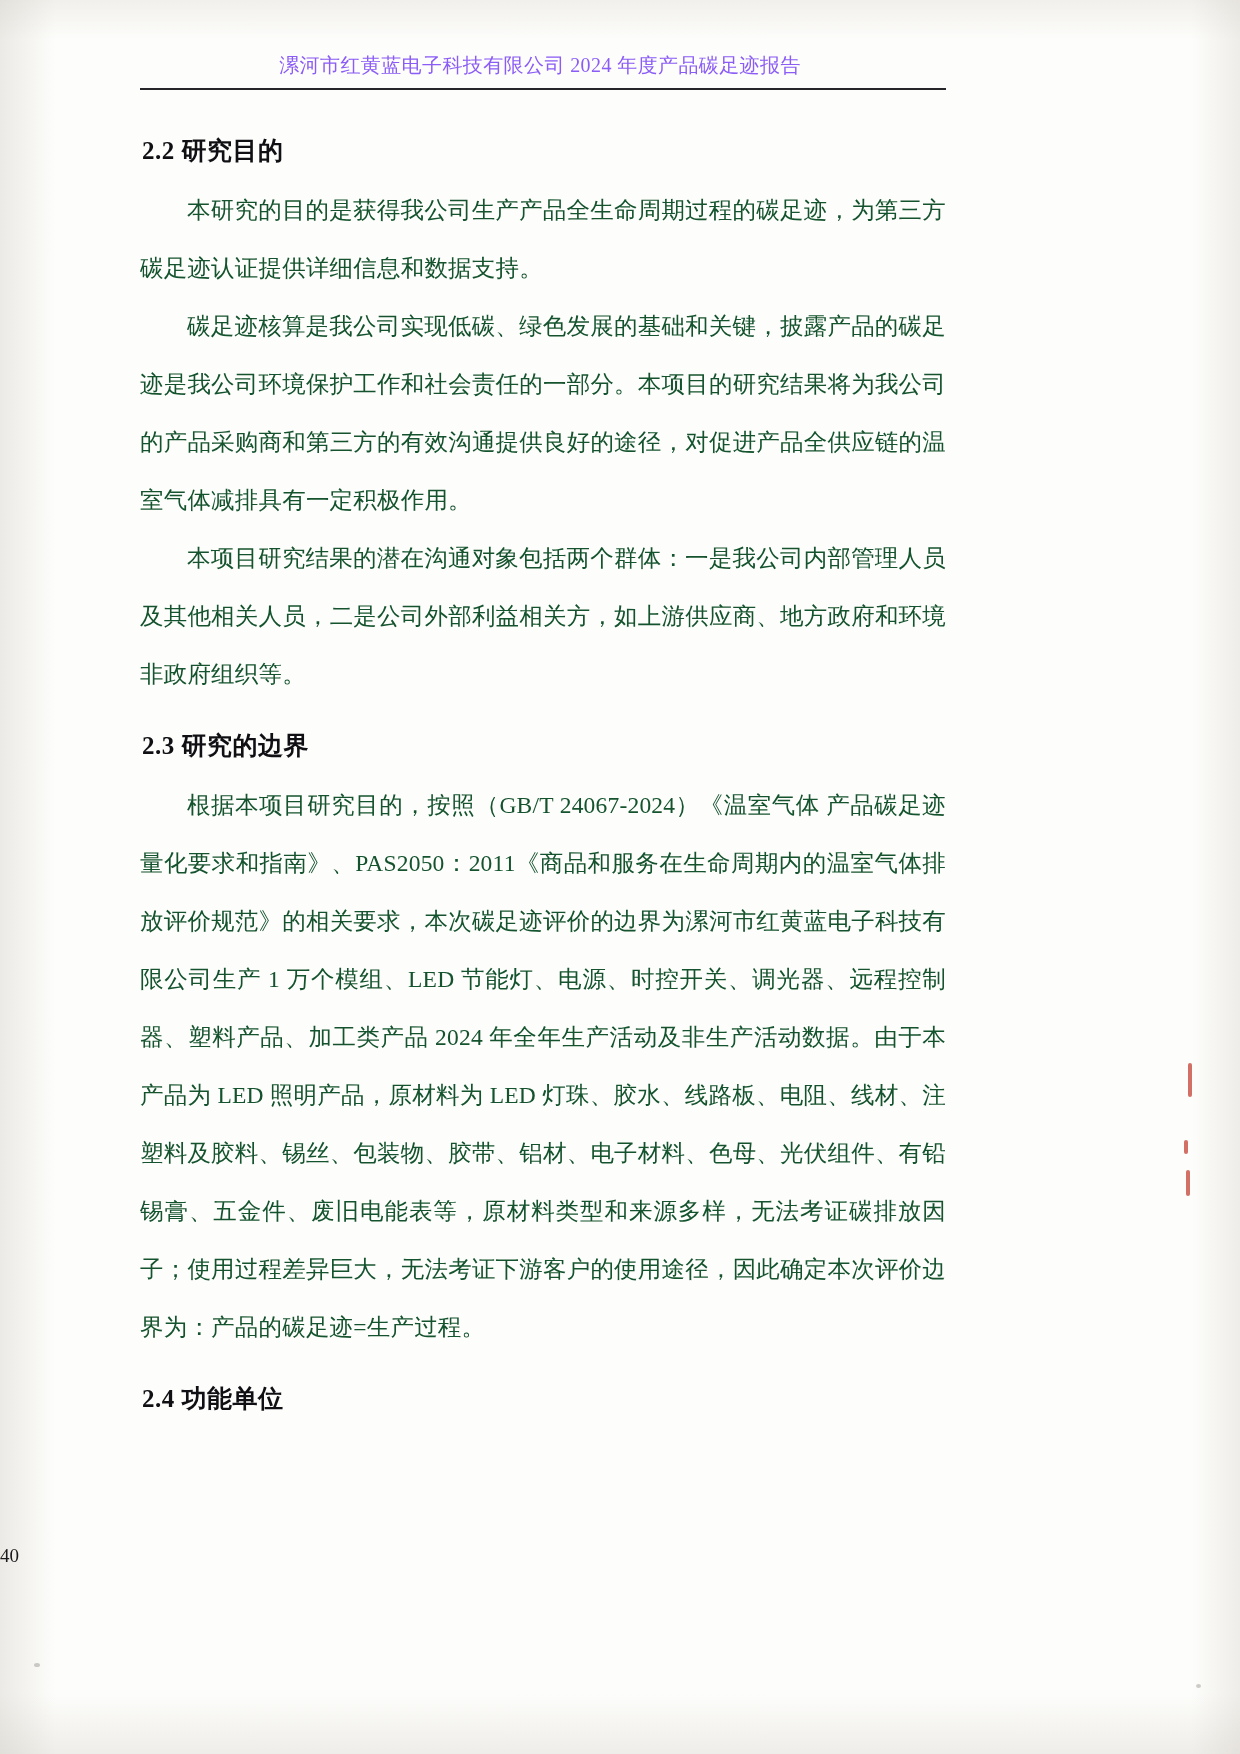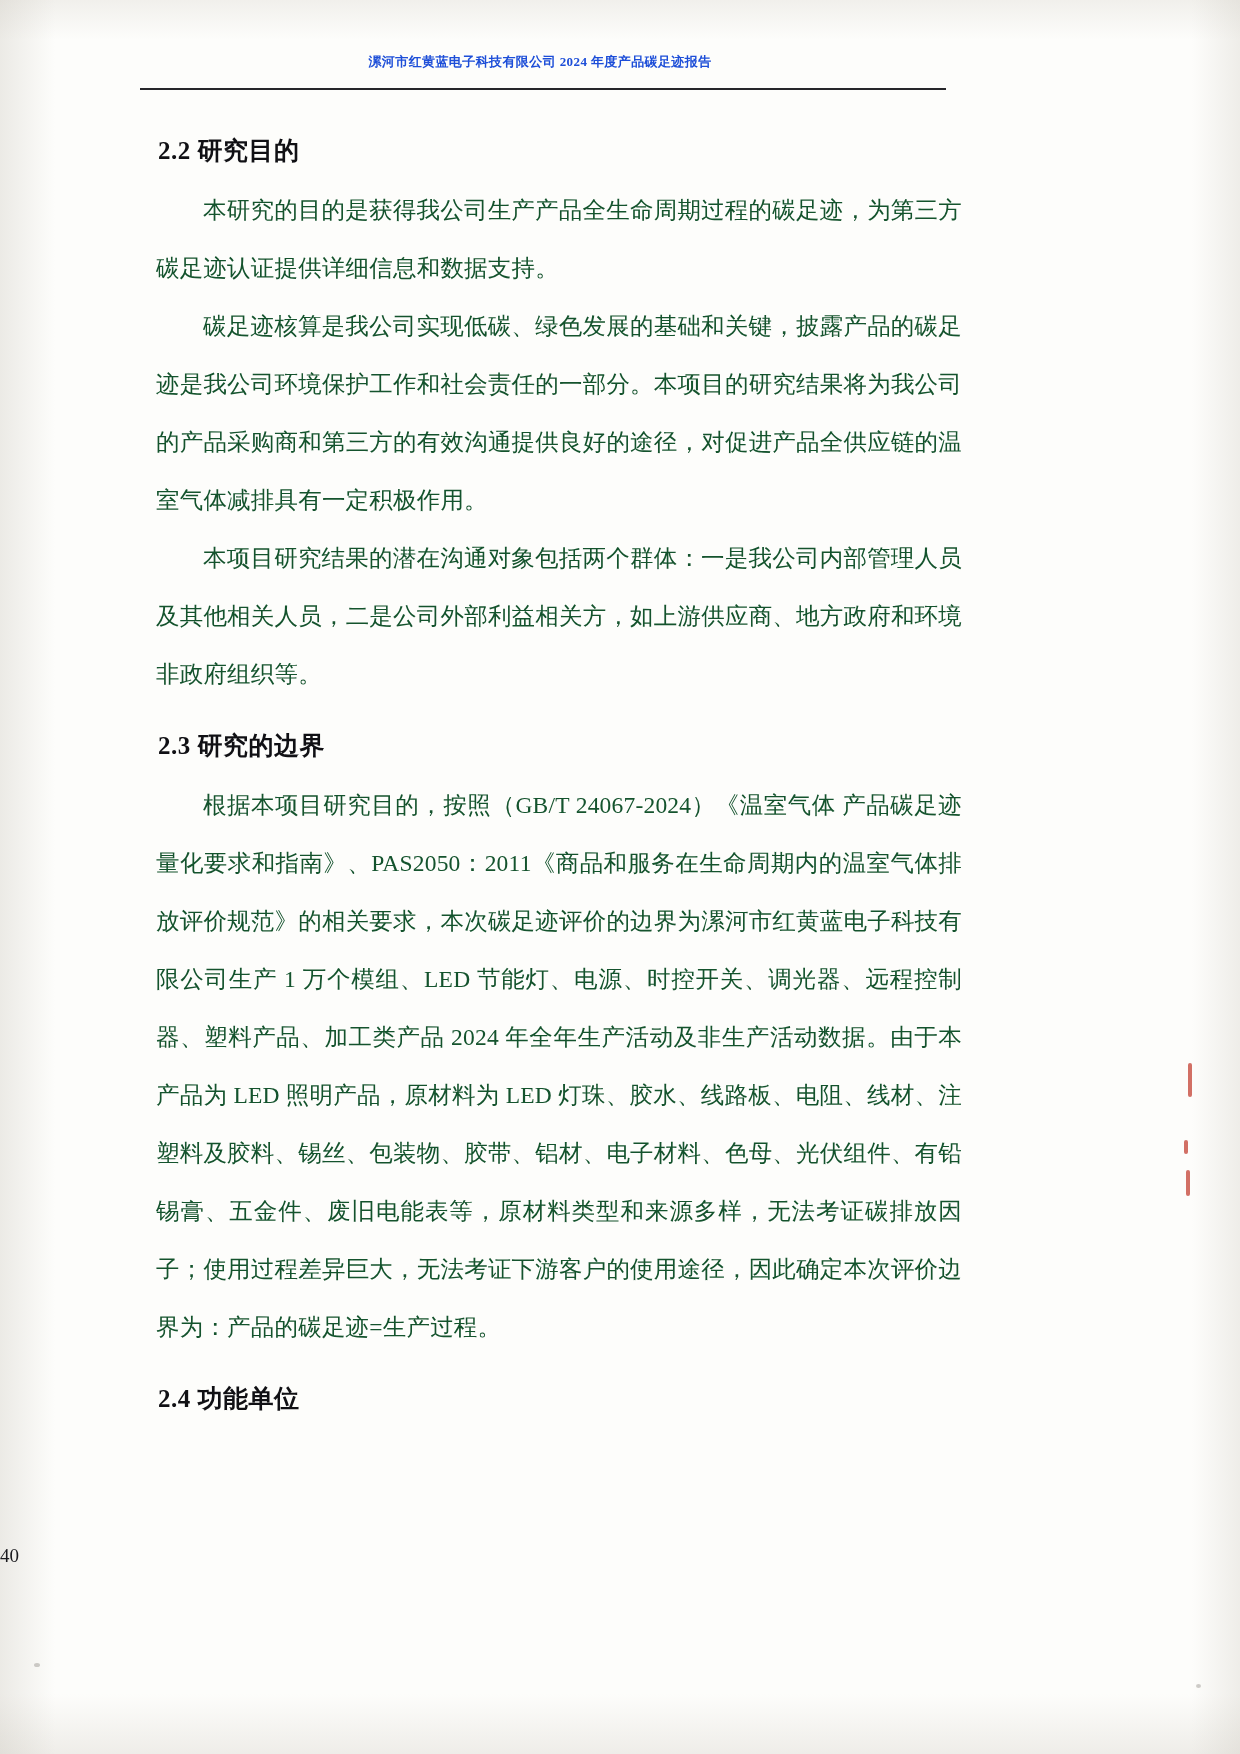--- a/index.html
+++ b/index.html
@@ -31,40 +31,39 @@
     pointer-events: none;
   }
   .header {
     position: absolute;
     left: 140px;
     top: 52px;
     width: 800px;
     text-align: center;
   }
   .header-text {
-    font-size: 13px;
-    font-weight: bold;
+    font-size: 20px;
+    font-weight: normal;
     letter-spacing: 0.4px;
-    color: #1d4ed8;
+    color: #8b5cf6;
     font-family: "Liberation Serif", "DejaVu Serif", serif;
   }
   .header-rule {
     position: absolute;
     left: 140px;
     top: 88px;
     width: 806px;
     height: 0;
     border-top: 2.2px solid #26262a;
   }
   .body-area {
     position: absolute;
     left: 140px;
     top: 118px;
     width: 806px;
-    margin-left: 16px;
   }
   h2.section {
     font-size: 25px;
     font-weight: bold;
     color: #101014;
     margin: 26px 0 14px 2px;
     letter-spacing: 0.5px;
     font-family: "Liberation Serif", "DejaVu Serif", serif;
   }
   h2.section.first { margin-top: 16px; }

